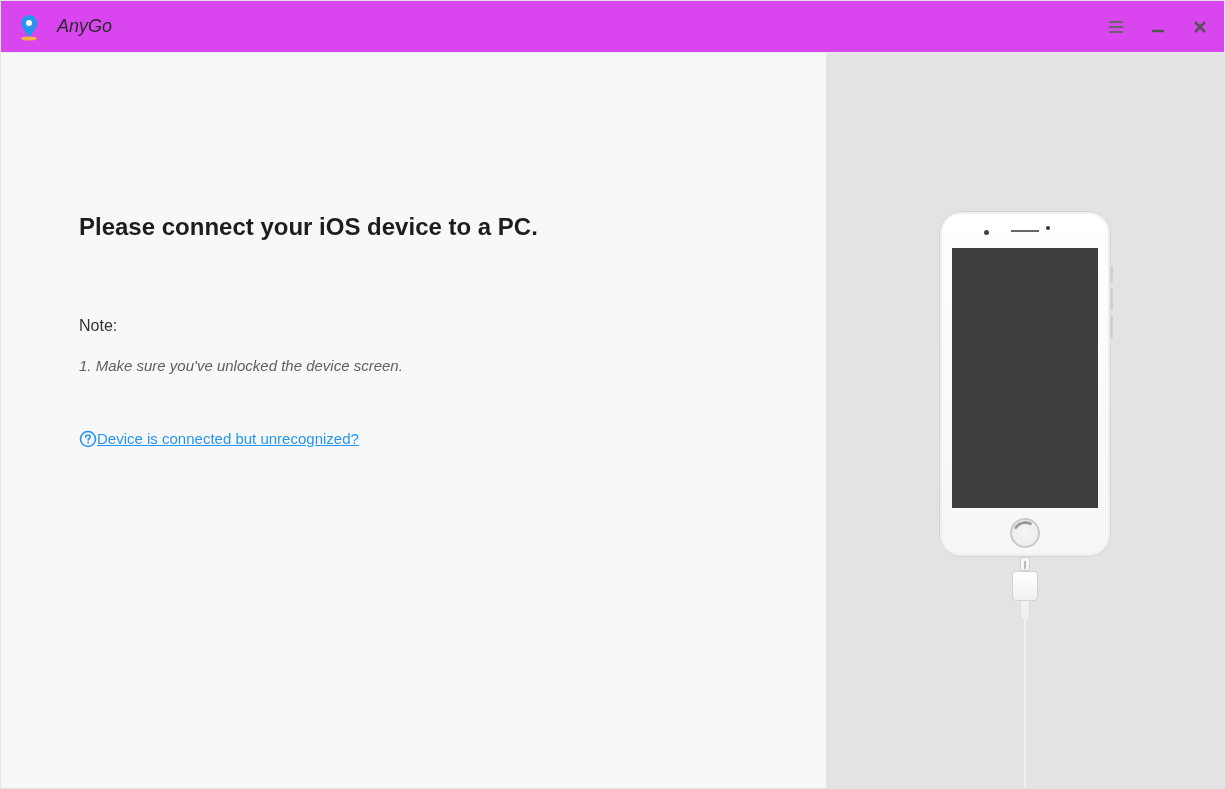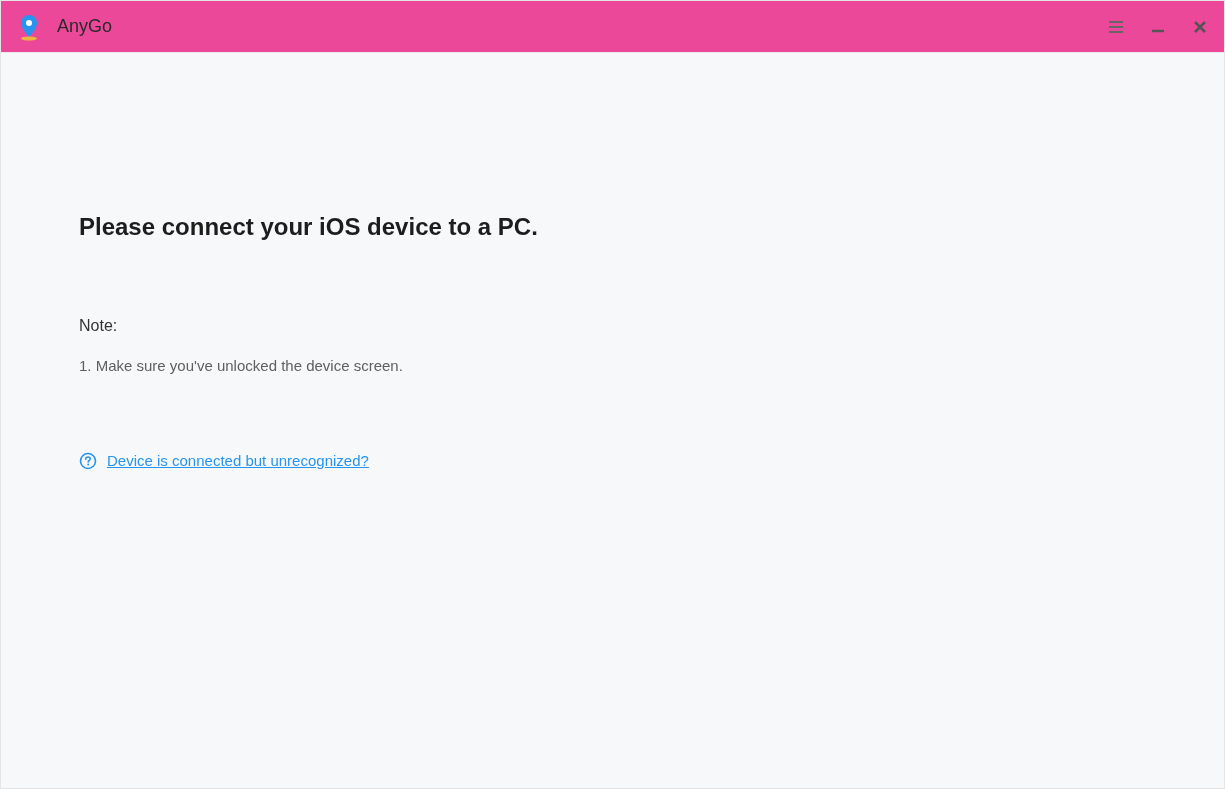--- a/index.html
+++ b/index.html
@@ -12,21 +12,22 @@
     border: 1px solid #e5e5e5;
   }
 
   
   .titlebar {
     height: 52px;
     display: flex;
     align-items: center;
     padding: 0 8px 0 14px;
     border-bottom: 1px solid #e9e9e9;
-    background: #ec4899;
+    background: #d946ef;
+    font-style: italic;
   }
   .logo {
     display: flex;
     align-items: center;
     gap: 14px;
   }
   .logo-icon {
     width: 28px;
     height: 28px;
     display: flex;
@@ -51,21 +52,20 @@
     align-items: center;
     justify-content: center;
     cursor: pointer;
     color: #555;
   }
 
   
   .body {
     display: flex;
     height: 737px;
-    flex-direction: column;
   }
   .left {
     flex: 1;
     background: #f7f8fa;
     padding: 160px 0 0 78px;
   }
   .right {
     width: 398px;
     background: #e3e3e3;
     position: relative;
@@ -83,28 +83,29 @@
     font-size: 16px;
     color: #333;
     font-weight: 500;
     margin-bottom: 20px;
   }
   .note-list {
     list-style: none;
     font-size: 15px;
     color: #606060;
     line-height: 1.5;
+    font-style: italic;
   }
   .note-list li { margin-bottom: 2px; }
 
   .help-link-row {
-    margin-top: 74px;
-    display: flex;
-    align-items: center;
-    gap: 10px;
+    margin-top: 52px;
+    display: flex;
+    align-items: center;
+    gap: 0;
   }
   .help-icon {
     color: #2795f0;
     display: flex;
   }
   .help-link {
     font-size: 15px;
     color: #2795f0;
     text-decoration: underline;
     cursor: pointer;

